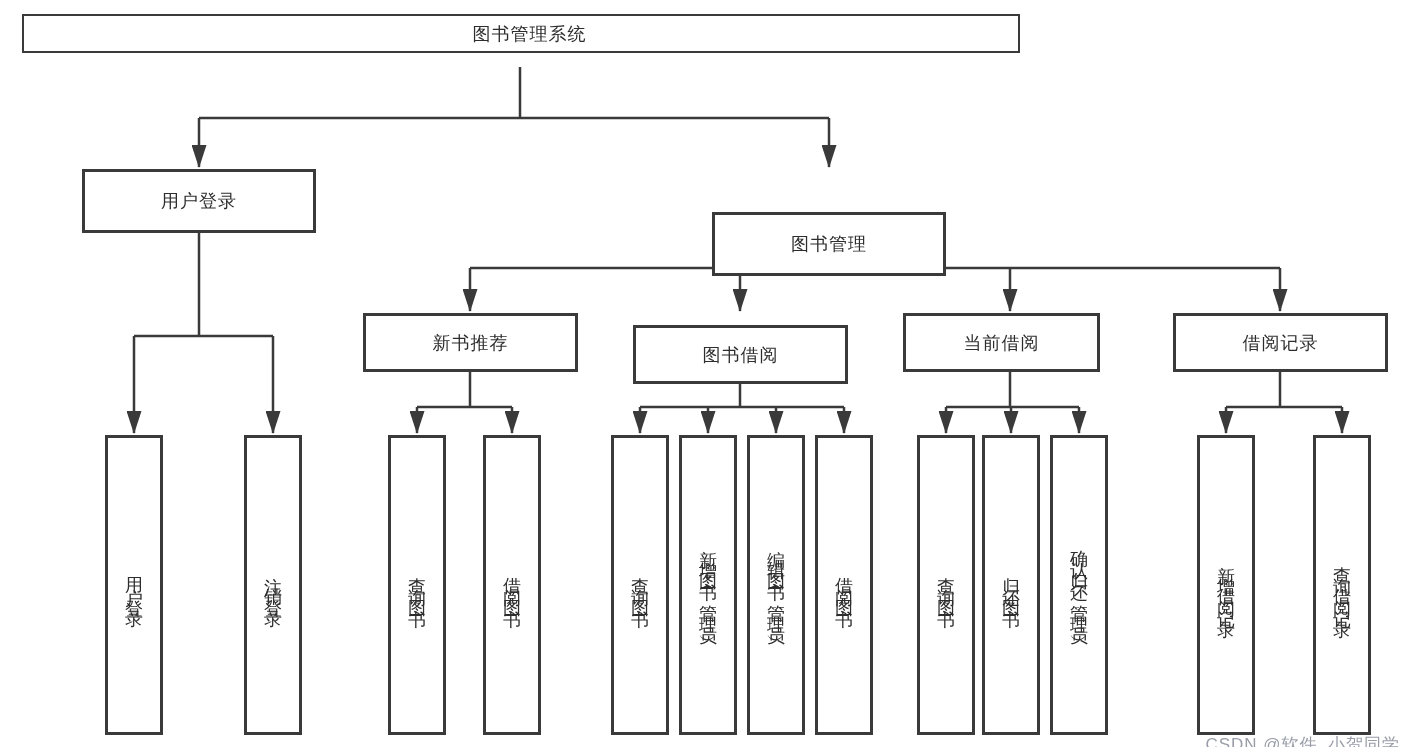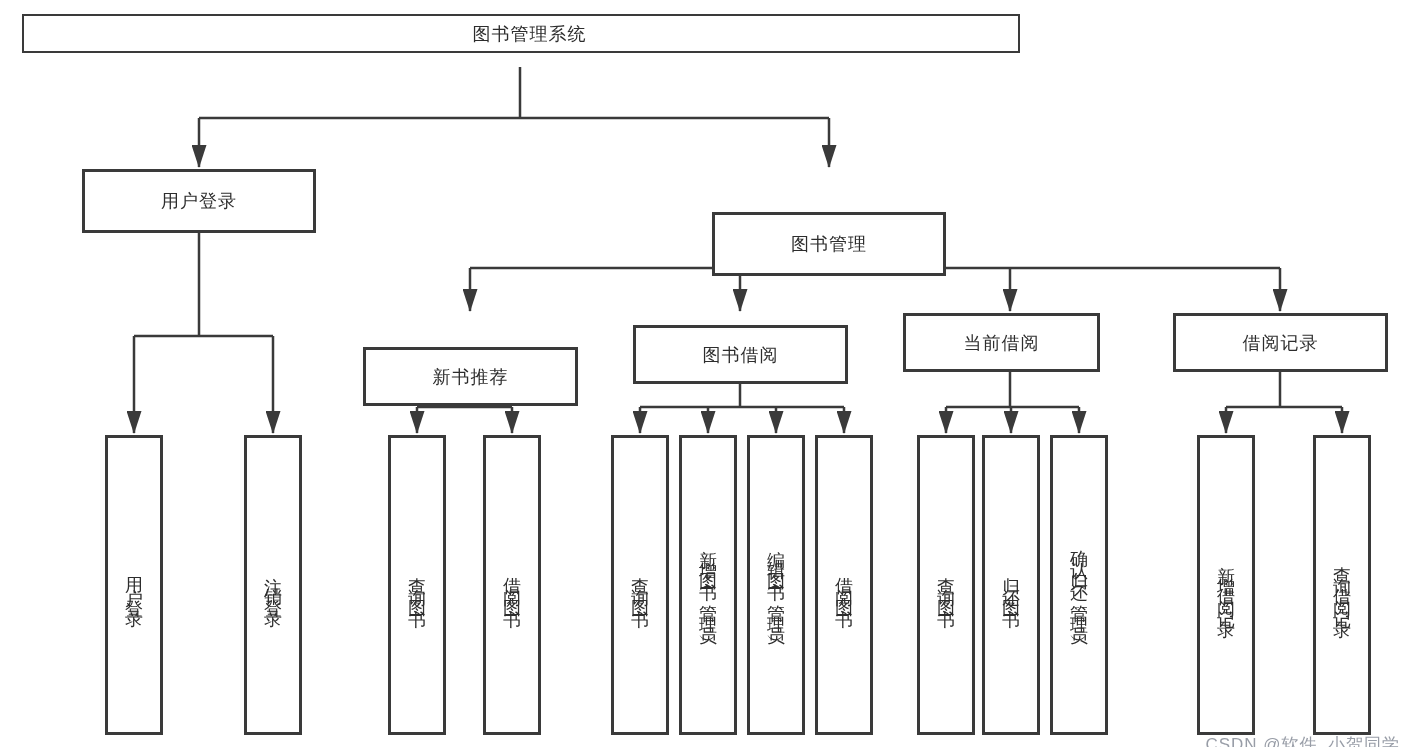--- a/index.html
+++ b/index.html
@@ -114,21 +114,21 @@
     <span>图书管理系统</span>
   </div>
 
   <div class="box" style="left:82px; top:169px; width:234px; height:64px;">
     <span>用户登录</span>
   </div>
   <div class="box" style="left:712px; top:169px; width:234px; height:64px;margin-top:43px;">
     <span>图书管理</span>
   </div>
 
-  <div class="box" style="left:363px; top:313px; width:215px; height:59px;margin-top:34px;">
+  <div class="box" style="left:363px; top:313px; width:215px; height:59px;">
     <span>新书推荐</span>
   </div>
   <div class="box" style="left:633px; top:313px; width:215px; height:59px;margin-top:12px;">
     <span>图书借阅</span>
   </div>
   <div class="box" style="left:903px; top:313px; width:197px; height:59px;">
     <span>当前借阅</span>
   </div>
   <div class="box" style="left:1173px; top:313px; width:215px; height:59px;justify-content:center;">
     <span>借阅记录</span>

